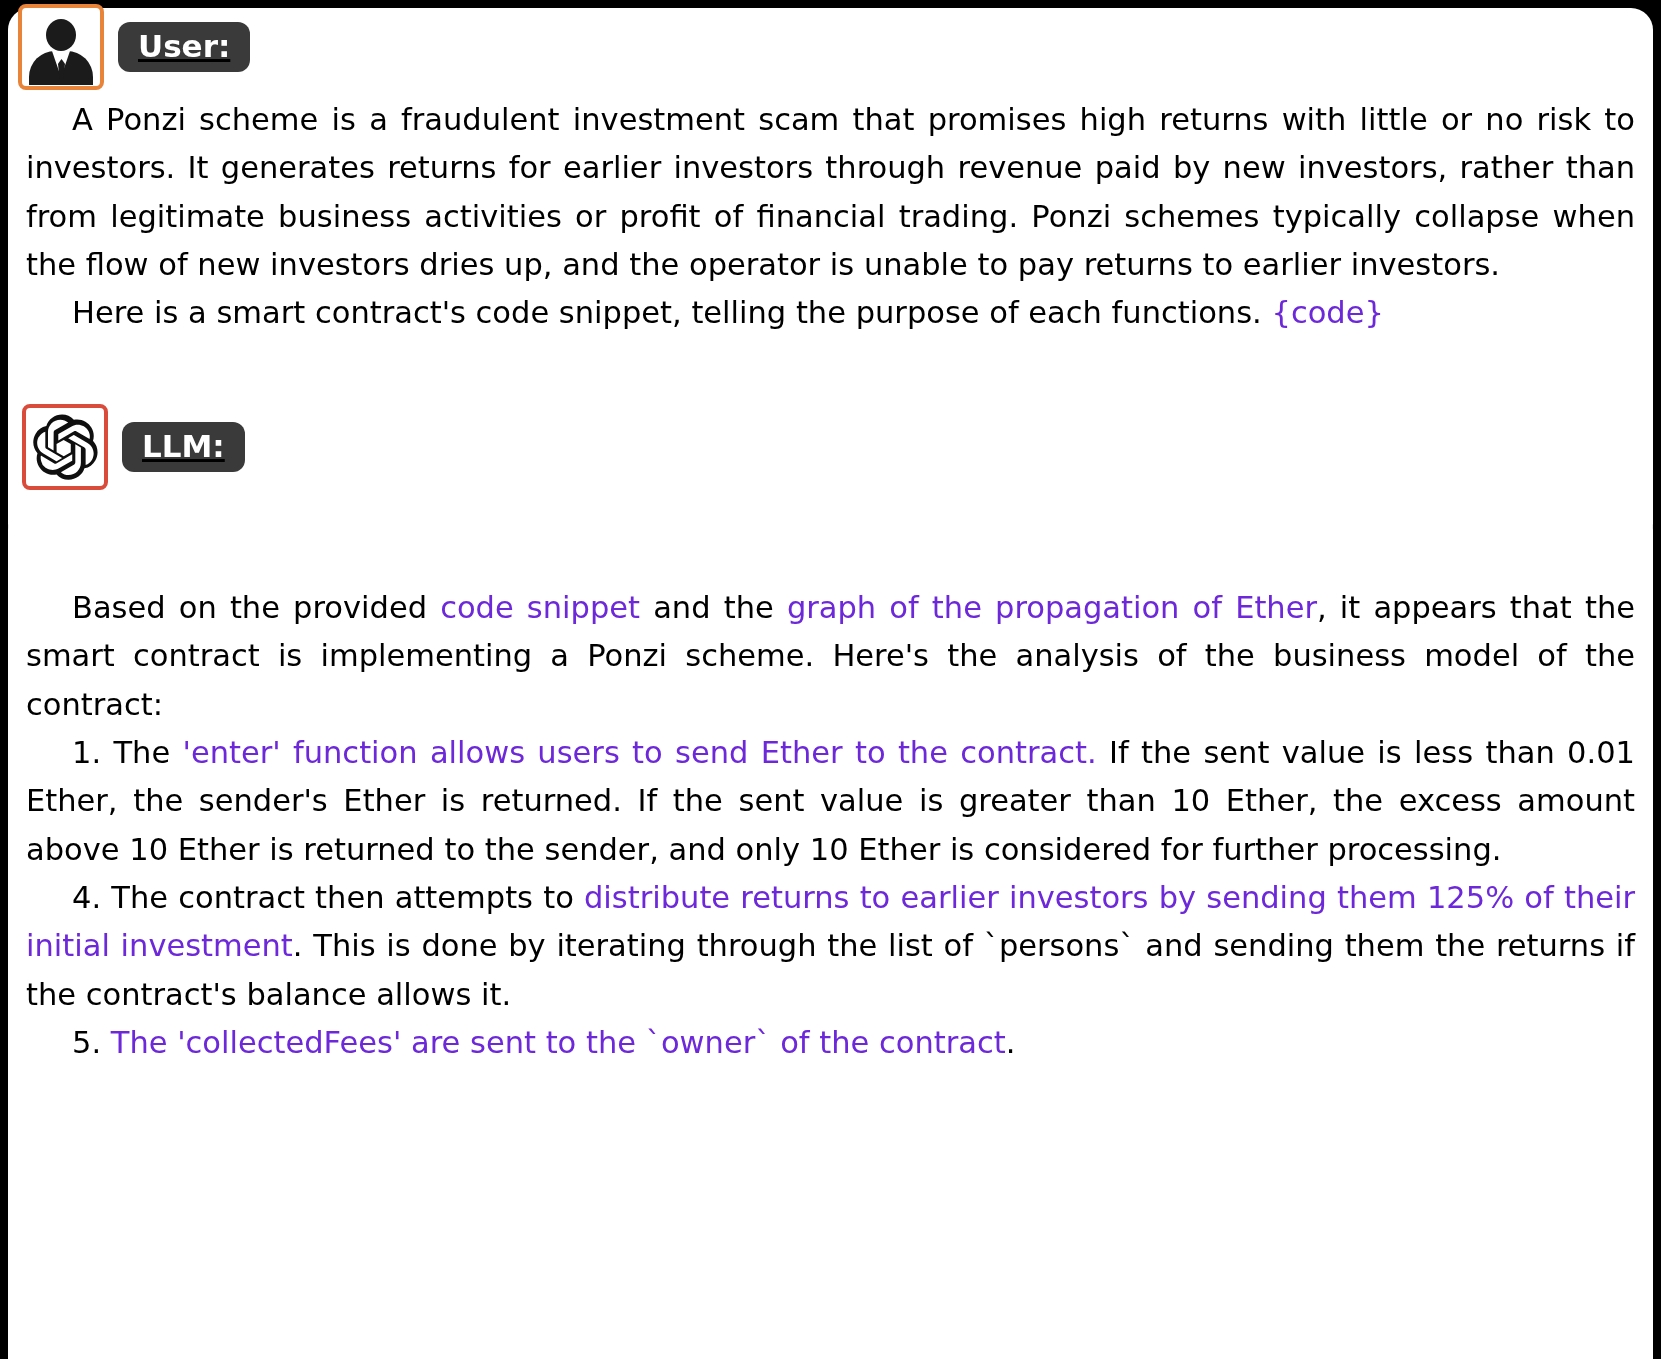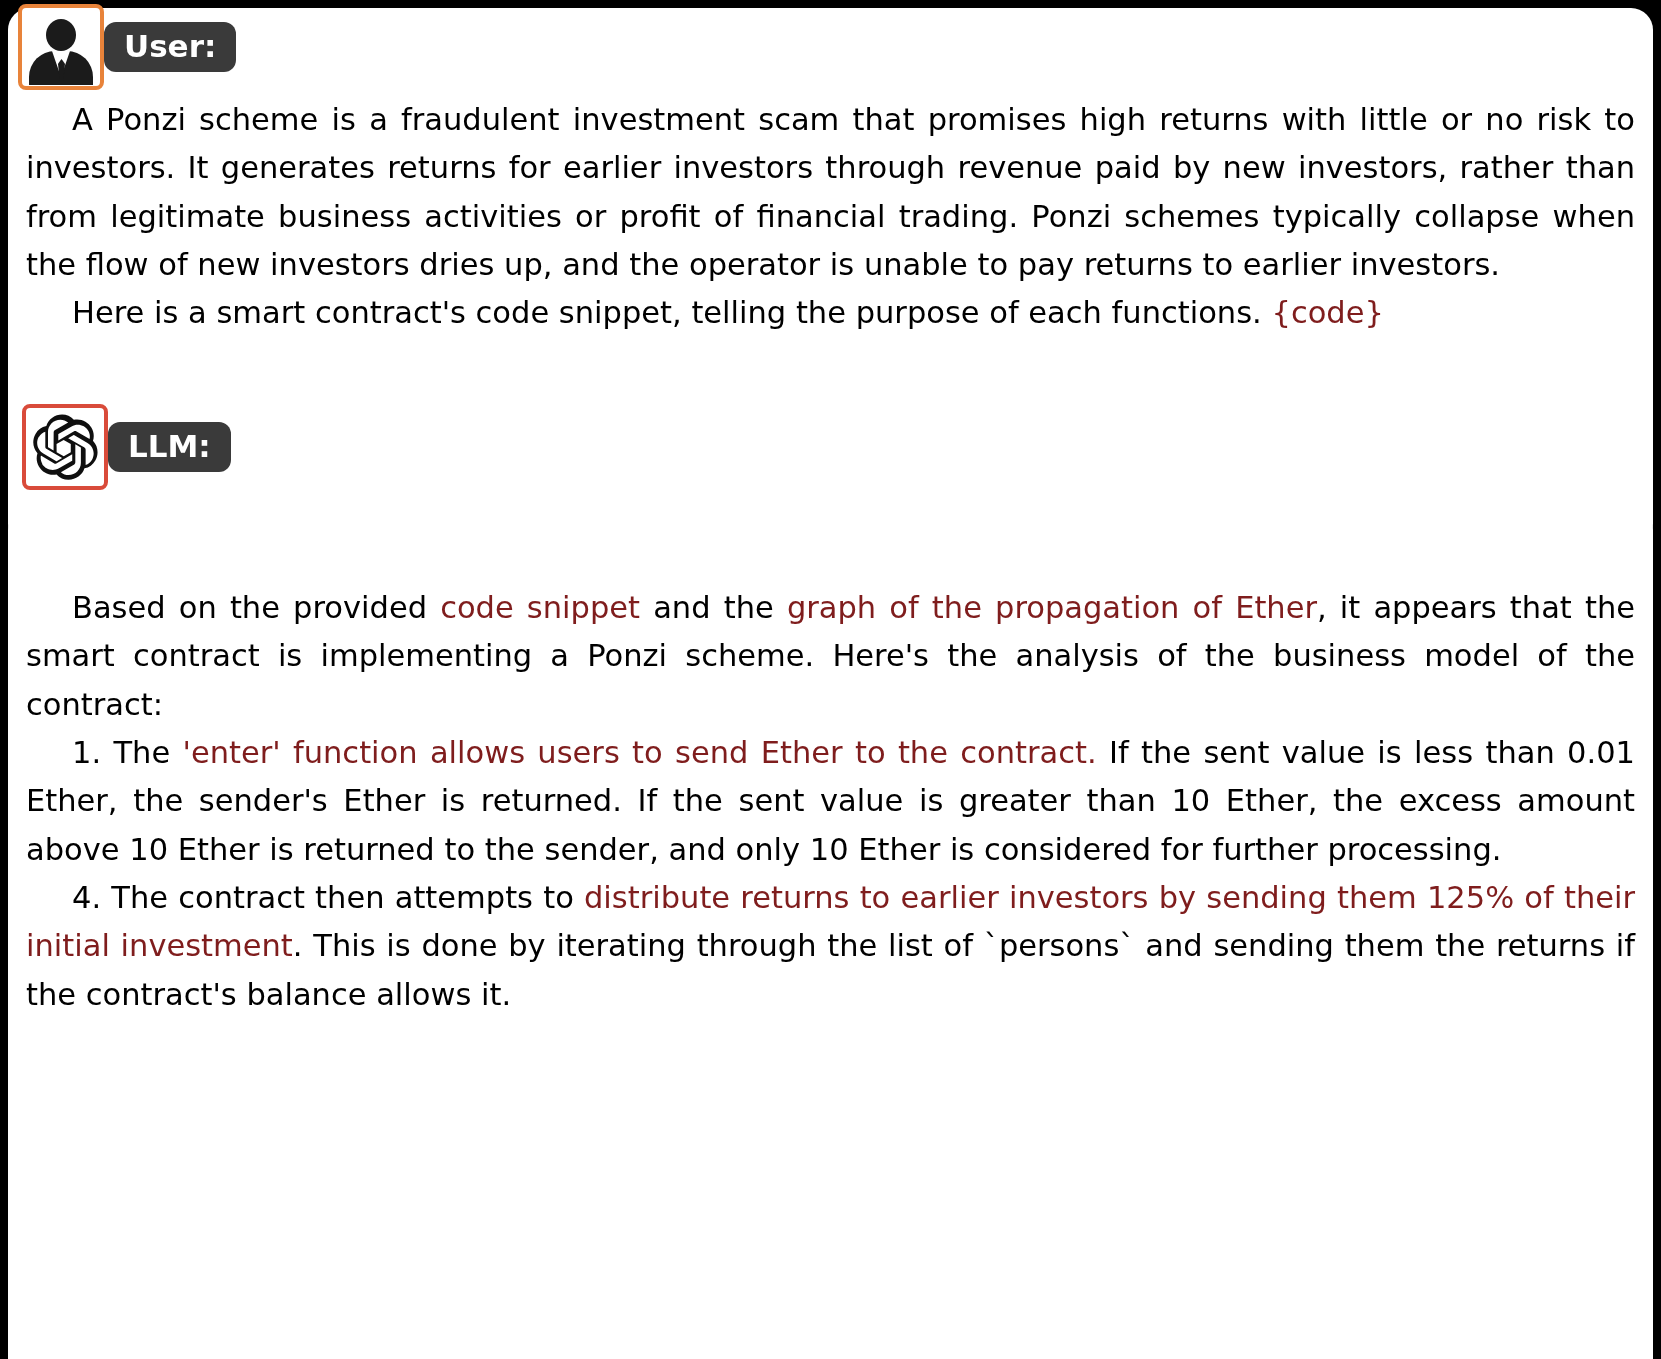--- a/index.html
+++ b/index.html
@@ -50,28 +50,30 @@
   }
   .bubble.llm .bubble-body {
     padding-top: 76px;
   }
   .bubble-body p {
     margin: 0;
     text-indent: 46px;
   }
 
   
-  .blue { color: #7f1d1d; }
+  .blue { color: #6d28d9; }
 
   
   .speaker {
     position: absolute;
     display: flex;
     align-items: center;
+    gap: 14px;
     z-index: 5;
+    text-decoration: underline;
   }
   .speaker.user { left: 18px; top: 4px; }
   .speaker.llm  { left: 22px; top: 404px; }
 
   .avatar {
     width: 86px;
     height: 86px;
     border-radius: 8px;
     box-sizing: border-box;
     background: #ffffff;
@@ -164,20 +166,21 @@
     <div class="bubble-body">
 
       <p><span>Based on the provided </span><span class="blue">code snippet</span><span> and the </span><span class="blue">graph of the propagation of Ether</span><span>, it appears that the smart contract is implementing a Ponzi scheme. Here's the analysis of the business model of the contract:</span></p>
 
       <p><span>1. </span><span>The </span><span class="blue">'enter' function allows users to send Ether to the contract.</span><span> If the sent value is less than 0.01 Ether, the sender's Ether is returned. If the sent value is greater than 10 Ether, the excess amount above 10 Ether is returned to the sender, and only 10 Ether is considered for further processing.</span></p>
 
 
 
       <p><span>4. </span><span>The contract then attempts to </span><span class="blue">distribute returns to earlier investors by sending them 125% of their initial investment</span><span>. This is done by iterating through the list of `persons` and sending them the returns if the contract's balance allows it.</span></p>
 
+      <p><span>5. </span><span class="blue">The 'collectedFees' are sent to the `owner` of the contract</span><span>.</span></p>
 
     </div>
   </div>
 
   <div class="speaker llm">
     <div class="avatar llm-avatar">
       <svg width="66" height="66" viewBox="0 0 64 64">
         <path d="M59.1 26.2c1.4-4.3.9-9-1.4-12.9-3.4-6-10.3-9.1-17.1-7.7C37.6 2.4 33.5.6 29.2.6c-7 0-13.2 4.5-15.3 11.1-4.5.9-8.3 3.7-10.5 7.7-3.5 6-2.7 13.5 1.9 18.6-1.4 4.3-.9 9 1.4 12.9 3.4 6 10.3 9.1 17.1 7.7 3 3.4 7.3 5.3 11.8 5.2 7 0 13.2-4.5 15.3-11.1 4.5-.9 8.3-3.7 10.5-7.7 3.5-6 2.7-13.4-1.9-18.5zM35.6 59.2c-2.8 0-5.5-1-7.6-2.8l.4-.2 12.6-7.3c.6-.4 1-1 1-1.8V29.3l5.3 3.1c.1 0 .1.1.1.2v14.7c0 6.6-5.3 11.9-12 11.9zM10 48.3c-1.4-2.4-1.9-5.2-1.4-7.9l.4.2 12.6 7.3c.6.4 1.4.4 2 0l15.4-8.9v6.1c0 .1 0 .2-.1.2l-12.8 7.3c-5.8 3.3-13.1 1.4-16.4-4.3zM6.7 22.2c1.4-2.4 3.6-4.2 6.2-5.1v15c0 .7.4 1.4 1 1.7l15.3 8.8-5.3 3.1c-.1.1-.2.1-.3 0L11 38.3c-5.7-3.3-7.7-10.6-4.4-16.3.1.1.1.1.1.2zm43.8 10.1L35.1 23.4l5.3-3c.1-.1.2-.1.3 0L53.8 28c5.7 3.3 7.7 10.6 4.4 16.3-1.4 2.4-3.6 4.2-6.2 5.1v-15c0-.7-.5-1.4-1.5-2.1zm5.3-8l-.4-.2-12.6-7.4c-.6-.4-1.4-.4-2 0l-15.3 8.9v-6.1c0-.1 0-.2.1-.2l12.8-7.3c5.7-3.3 13-1.3 16.3 4.4 1.3 2.3 1.8 5.1 1.1 7.9zM20.9 35.3l-5.3-3.1c-.1 0-.1-.1-.1-.2V17.4c0-6.6 5.4-11.9 12-11.9 2.8 0 5.5 1 7.6 2.8l-.4.2L22 15.8c-.6.4-1 1-1 1.8l-.1 17.7zm2.9-6.2l6.9-4 6.9 4v7.9l-6.8 4-6.9-4-.1-7.9z" fill="#0f0f0f"></path>
       </svg>
     </div>

